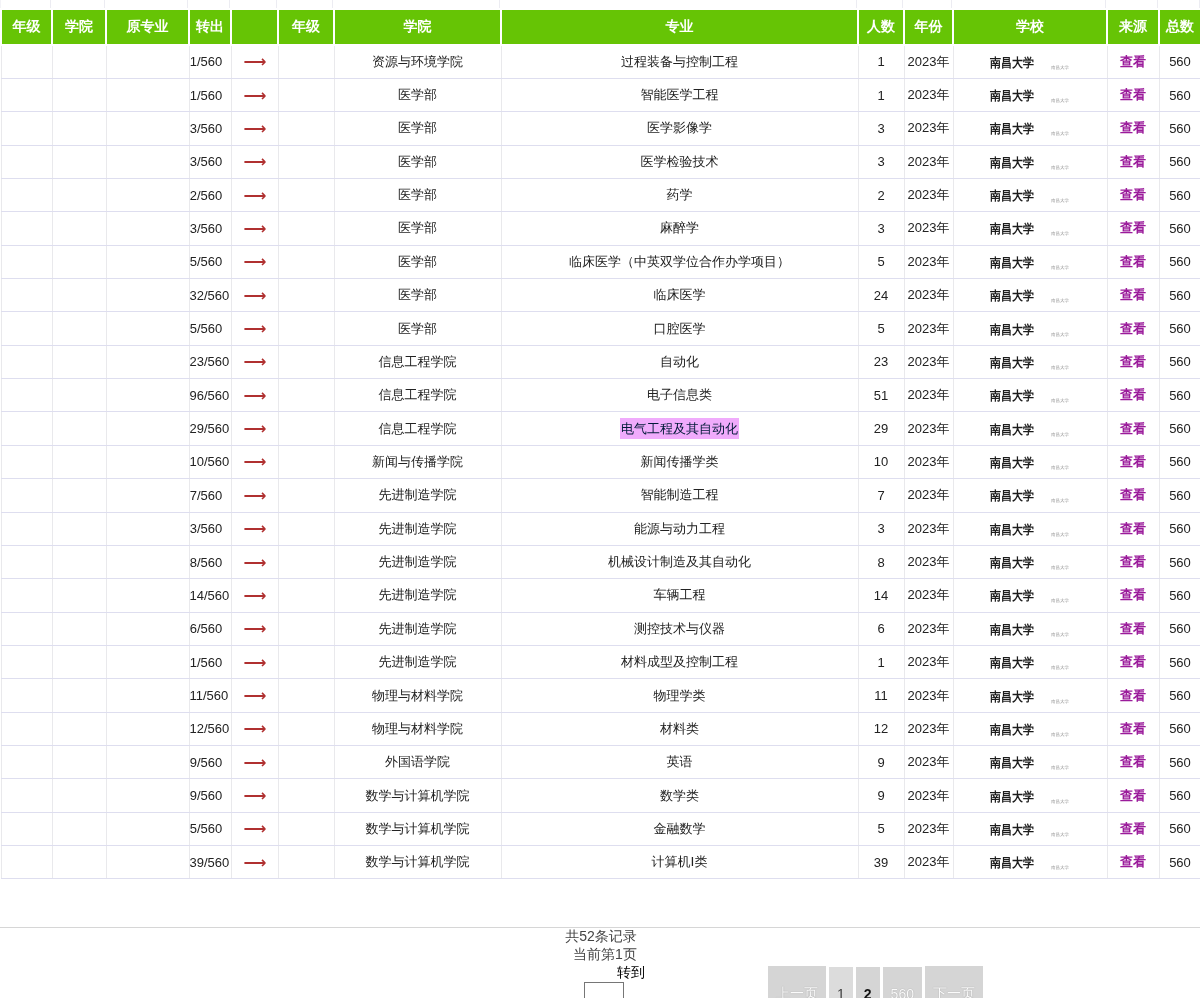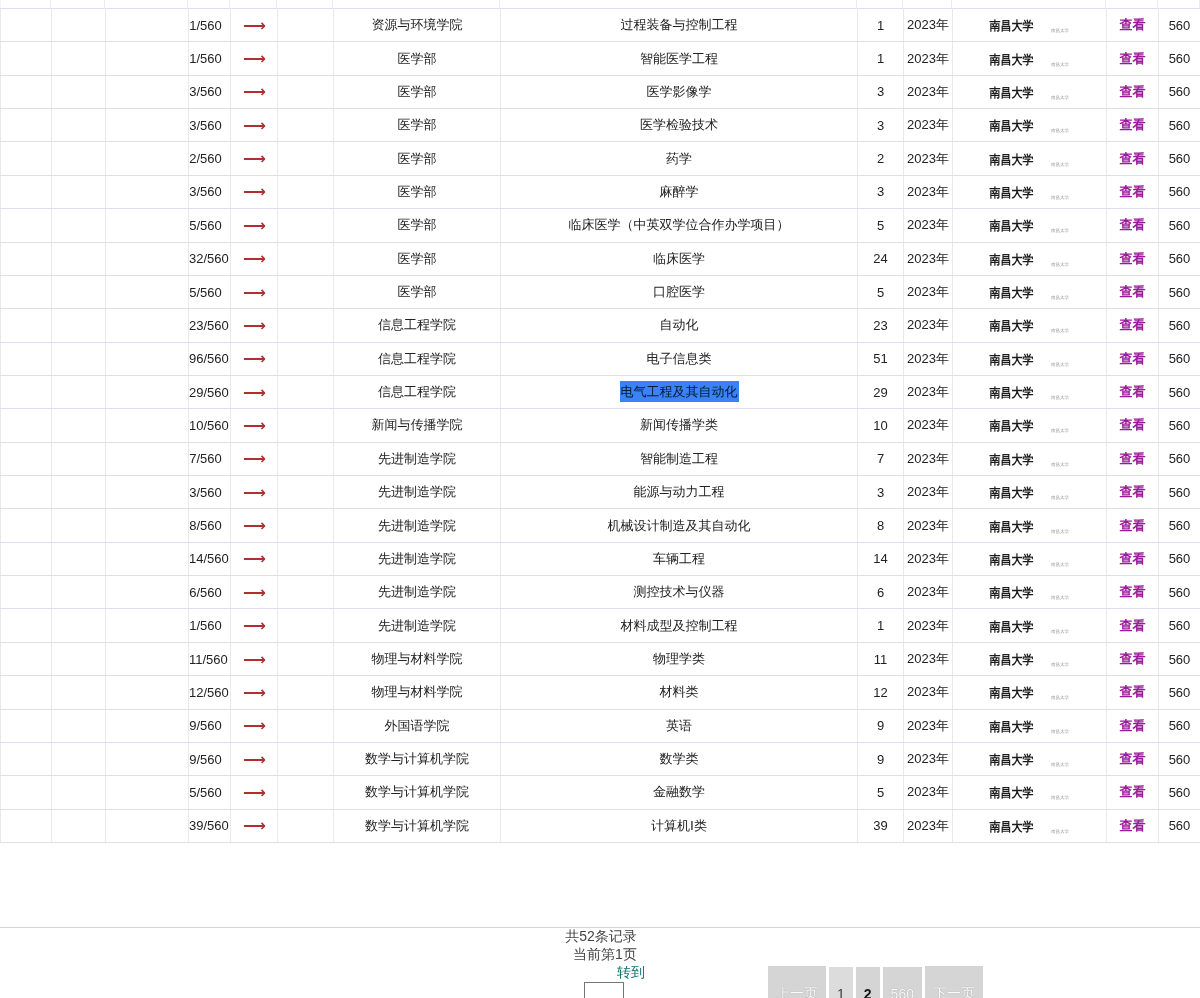--- a/index.html
+++ b/index.html
@@ -19,36 +19,36 @@
   thead tr.cols-row th { height:36px; }
   tbody td { border-top:1px solid #dedeef; border-bottom:1px solid #dedeef;
     border-left:1px solid #e9e9ec; border-right:1px solid #e9e9ec;
     font-size:13px; color:#222; text-align:center; height:33px;
     overflow:hidden; white-space:nowrap; }
   tbody tr { height:33.36px; }
   td.out-cell { text-align:center; padding-right:8px; }
 
   .arrow { color:#b03030; font-size:16px; font-weight:bold; letter-spacing:-1px; }
   .view-link { color:#9b1b9b; font-weight:bold; text-decoration:none; cursor:pointer; }
-  .sel { background:#3b82f6; color:#001a38; padding:3px 1px; }
+  .sel { background:#f0abfc; color:#001a38; padding:3px 1px; }
 
   .school-wrap { display:inline-flex; align-items:flex-end; }
   .school-mark { font-family:"Liberation Serif","DejaVu Serif",serif;
     font-weight:bold; font-size:11px; color:#1c1c1c; transform:scaleY(1.15);
     letter-spacing:0px; }
   .school-small { font-size:5px; color:#9a9a9a; margin-left:16px; margin-top:7px;
     transform:scale(0.9); }
 
   
   .footer { position:absolute; left:0; top:927px; width:1200px; height:31px;
     border-top:1px solid #d6d6d6; background:#fff; font-size:14px; color:#444;
     display:flex; align-items:center;flex-direction:column; }
   .footer .records { margin-left:2px; }
   .footer .curpage { margin-left:10px; }
-  .footer .goto-label { margin-left:62px; color:#0f766e; }
+  .footer .goto-label { margin-left:62px; color:#000000; }
   .footer input { width:40px; height:20px; border:1px solid #767676; margin-left:8px;
     font-size:13px; padding:1px 3px; }
   .footer .page-label { margin-left:3px; color:#333; }
   .footer .go-btn { margin-left:14px; background:#ef4444; color:#ffffff;
     border:1px solid #9adf9a; outline:1px solid #0c5c0c; font-size:18px; font-weight:bold;
     padding:1px 5px 3px 7px; cursor:pointer; line-height:17px; }
 
   
   .pagination { position:absolute; left:768px; top:966px; display:flex; gap:3px;
     align-items:center; }
@@ -89,20 +89,35 @@
         <col style="width: 56px;">
         <col style="width: 167px;">
         <col style="width: 357px;">
         <col style="width: 46px;">
         <col style="width: 49px;">
         <col style="width: 154px;">
         <col style="width: 52px;">
         <col style="width: 42px;">
       </colgroup>
     <thead>
+      <tr class="cols-row">
+        <th>年级</th>
+        <th>学院</th>
+        <th>原专业</th>
+        <th>转出</th>
+        <th></th>
+        <th>年级</th>
+        <th>学院</th>
+        <th>专业</th>
+        <th>人数</th>
+        <th>年份</th>
+        <th>学校</th>
+        <th>来源</th>
+        <th>总数</th>
+      </tr>
     </thead>
     <tbody id="tbody">
         <tr>
           <td></td>
           <td></td>
           <td></td>
           <td class="out-cell">1/560</td>
           <td><span class="arrow">⟶</span></td>
           <td></td>
           <td>资源与环境学院</td>

